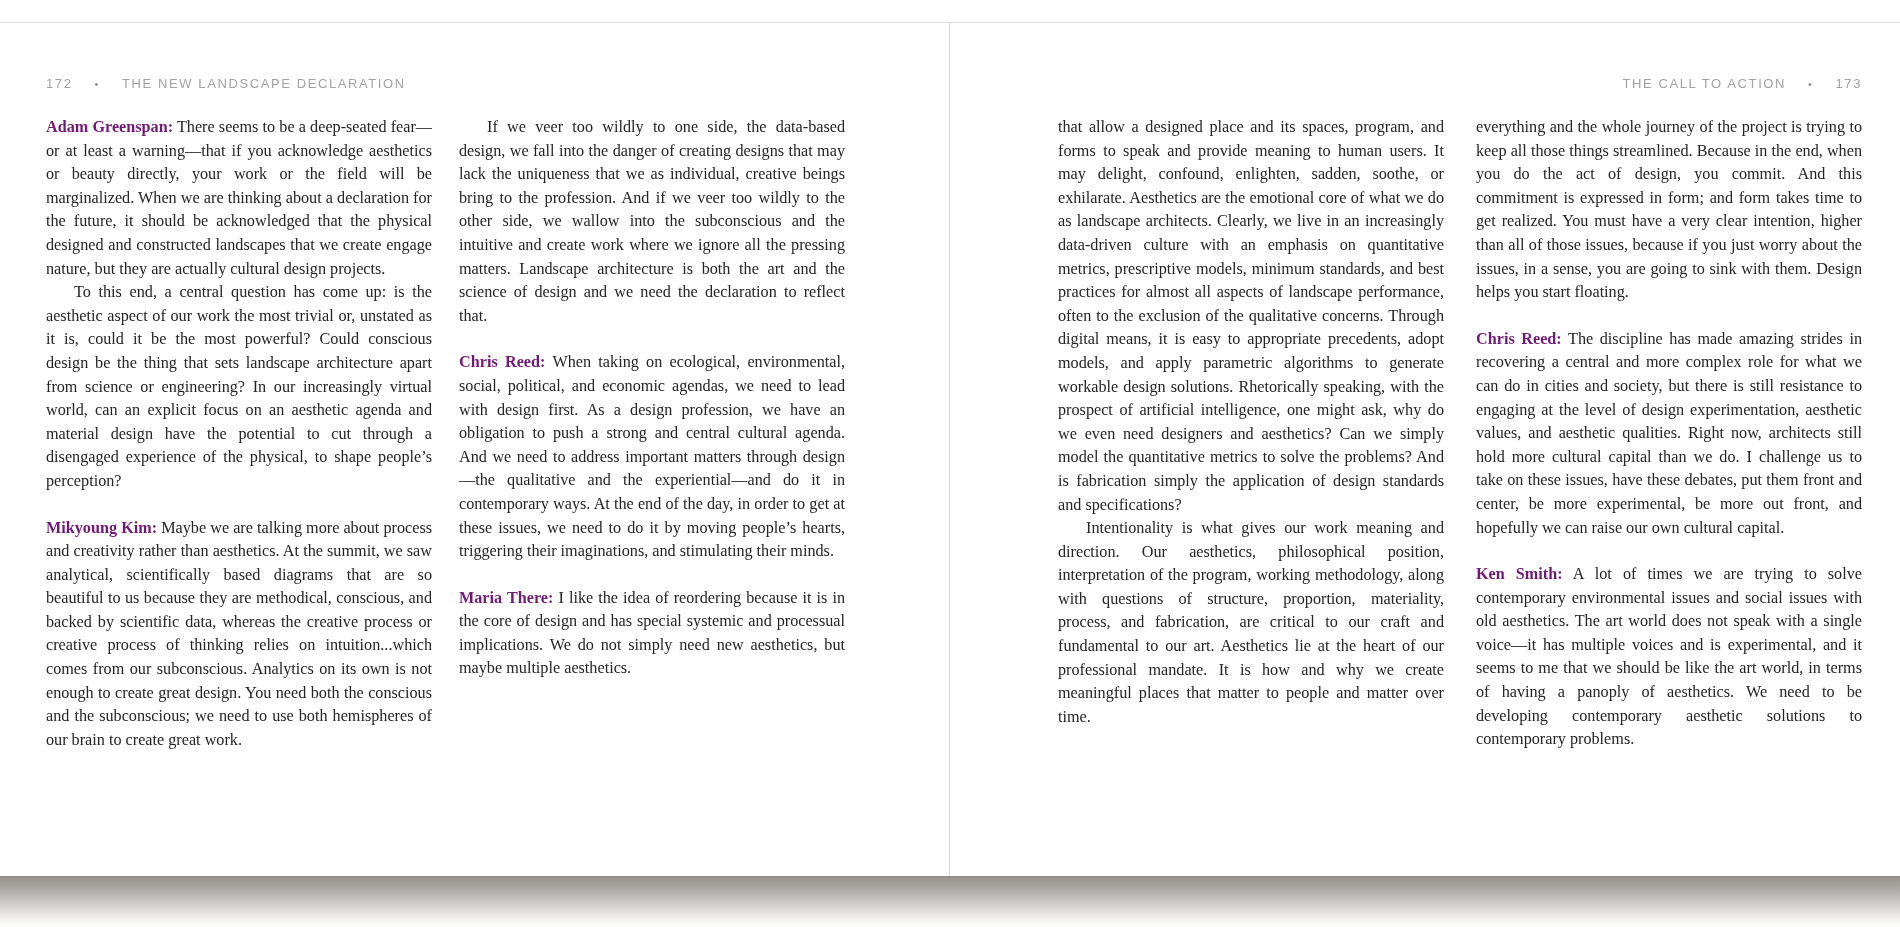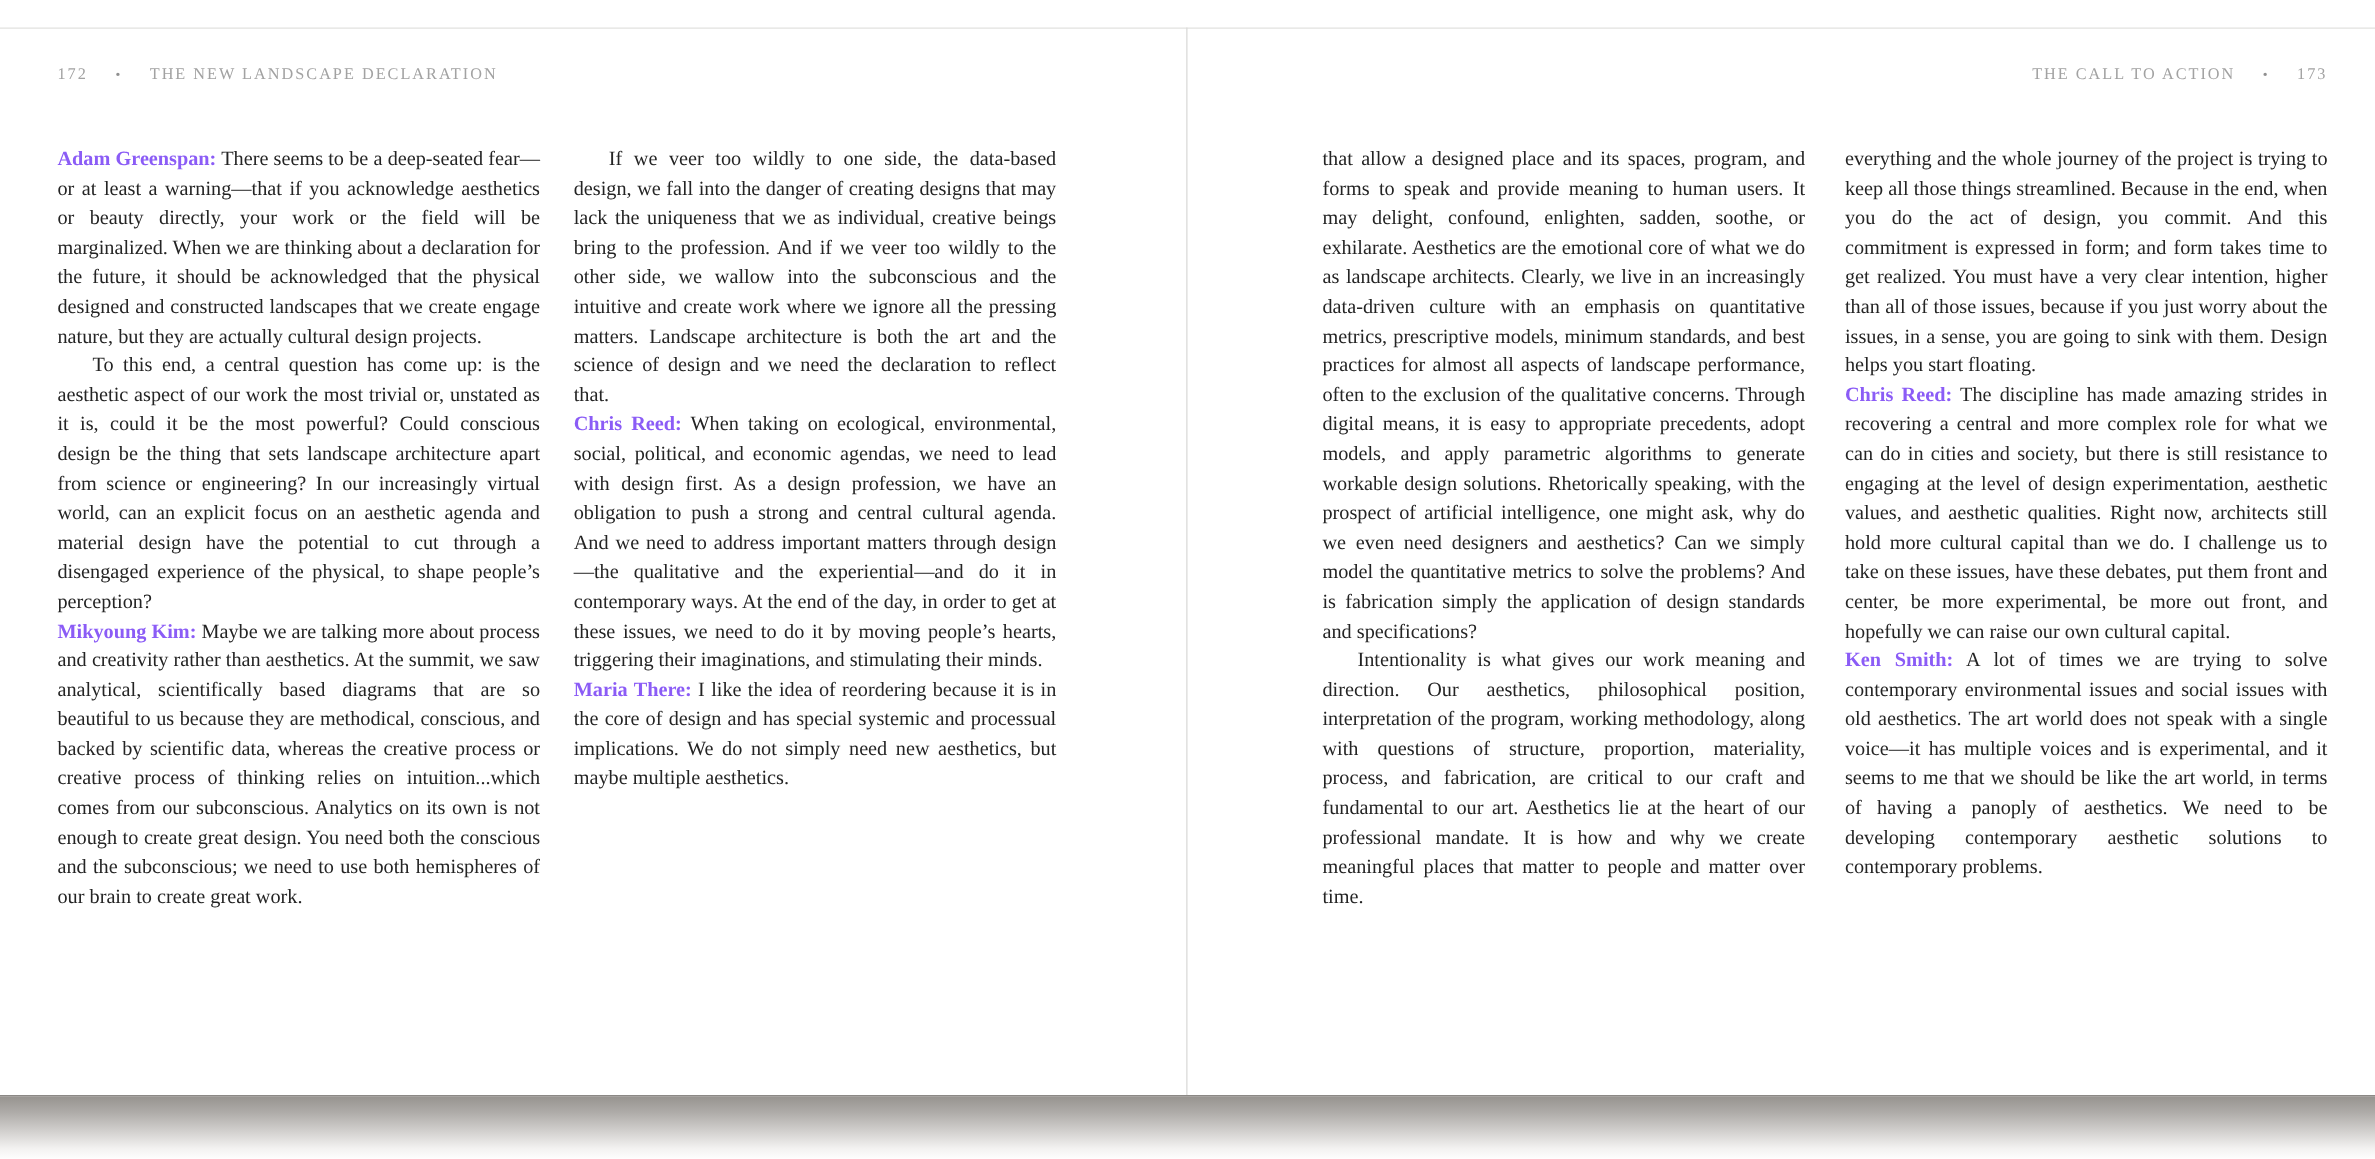--- a/index.html
+++ b/index.html
@@ -29,22 +29,22 @@
   }
   .page-bottom-shadow {
     position: absolute;
     left: 0; top: 876px;
     width: 1900px; height: 51px;
     background: linear-gradient(to bottom, #96938f 0%, #aeaba8 25%, #d2d0ce 55%, #f3f2f1 82%, #ffffff 100%);
     border-top: 1px solid #8b8885;
   }
   .running-head {
     position: absolute;
-    top: 51px;
-    font-family: Liberation Serif, serif;
+    top: 76px;
+    font-family: Liberation Sans, sans-serif;
     font-size: 13px;
     font-stretch: condensed;
     letter-spacing: 1.6px;
     color: #a2a2a2;
     white-space: nowrap;
   }
   .running-head.left { left: 46px; }
   .running-head.right { right: 38px; text-align: center; }
   .running-head .dot {
     display: inline-block;
@@ -61,22 +61,22 @@
     color: #242424;
     text-align: justify;
     hyphens: none;
   }
   .text-column.c1 { left: 46px; }
   .text-column.c2 { left: 459px; }
   .text-column.c3 { left: 1058px; }
   .text-column.c4 { left: 1476px; }
   .para { margin: 0; }
   .para.indent { text-indent: 28px; }
-  .para.gap { }
-  .para strong { font-weight: bold; color: #8b5cf6; }
+  .para.gap { margin-top: 23px; }
+  .para strong { font-weight: bold; color: #701a75; }
 </style>
 </head>
 <body>
 
 <div class="stage">
 
   <div class="page-top-edge"></div>
   <div class="page-gutter"></div>
 
   <div class="running-head left">

